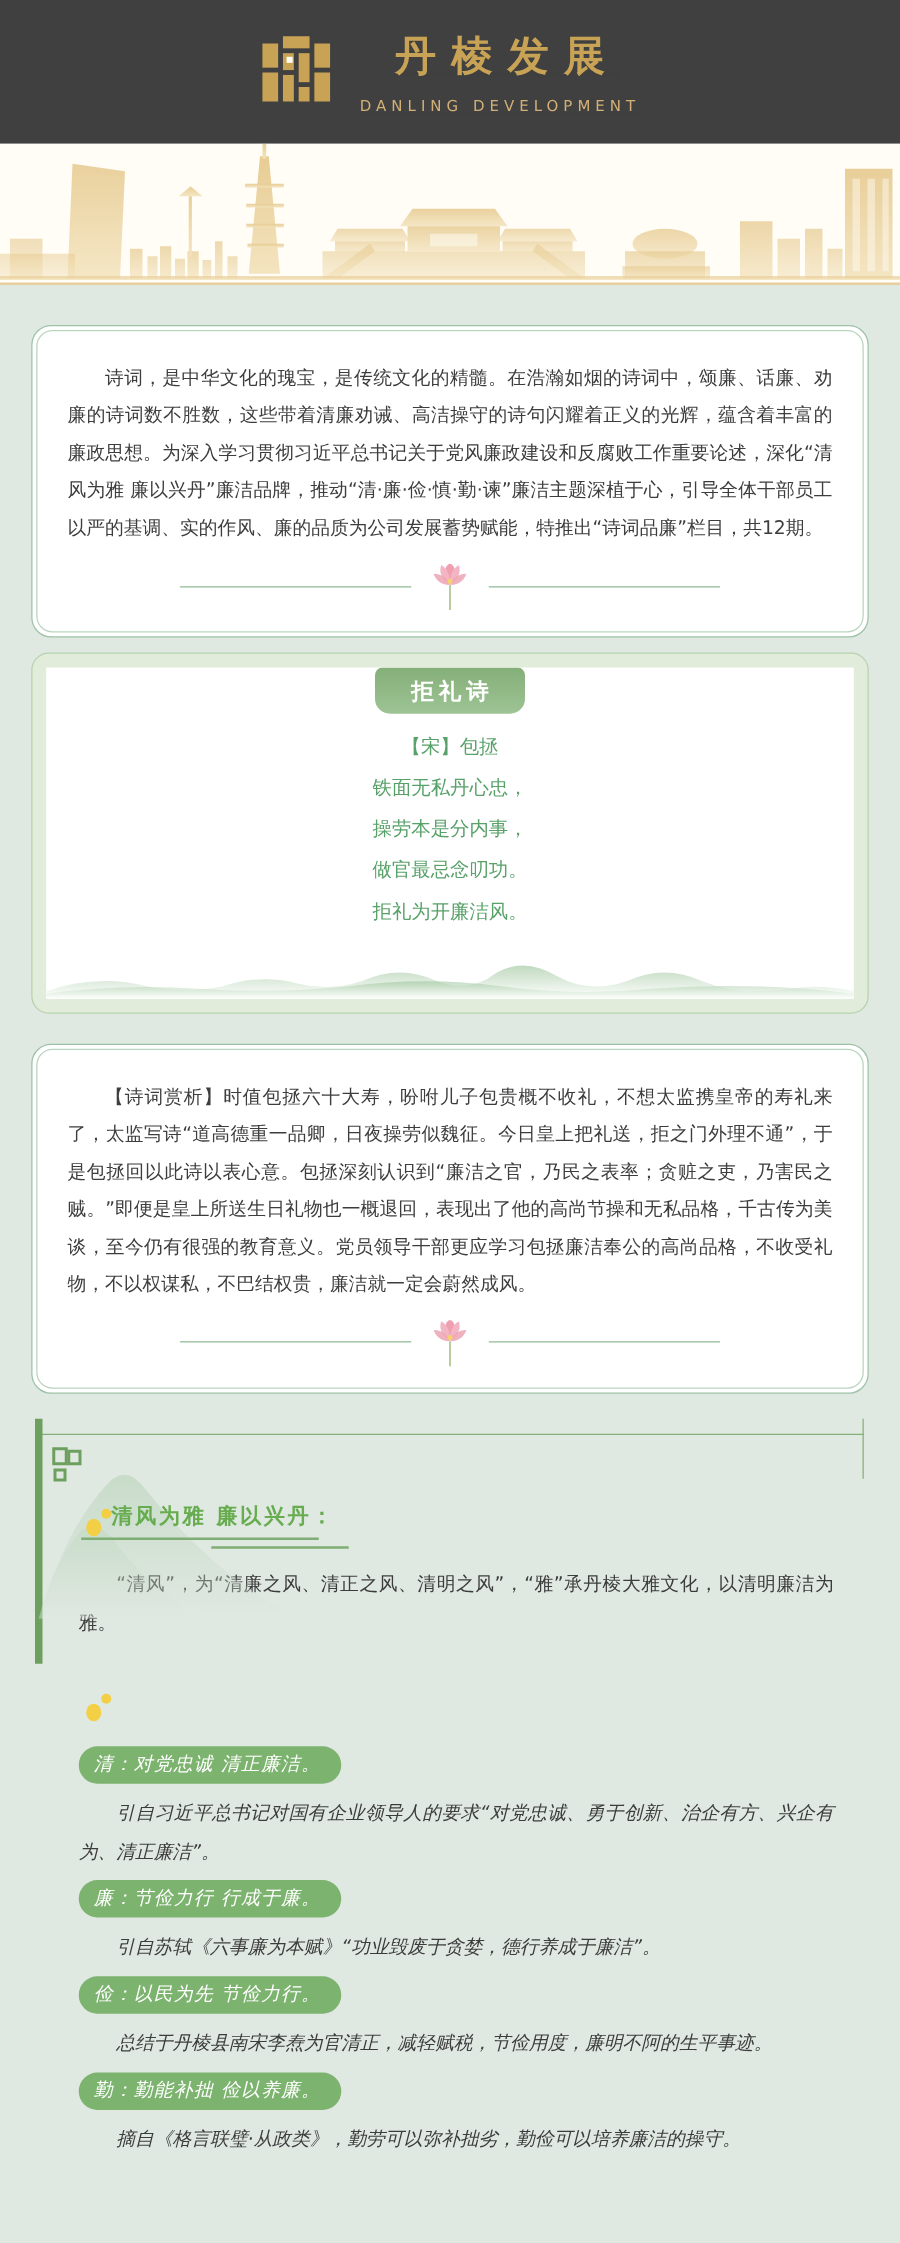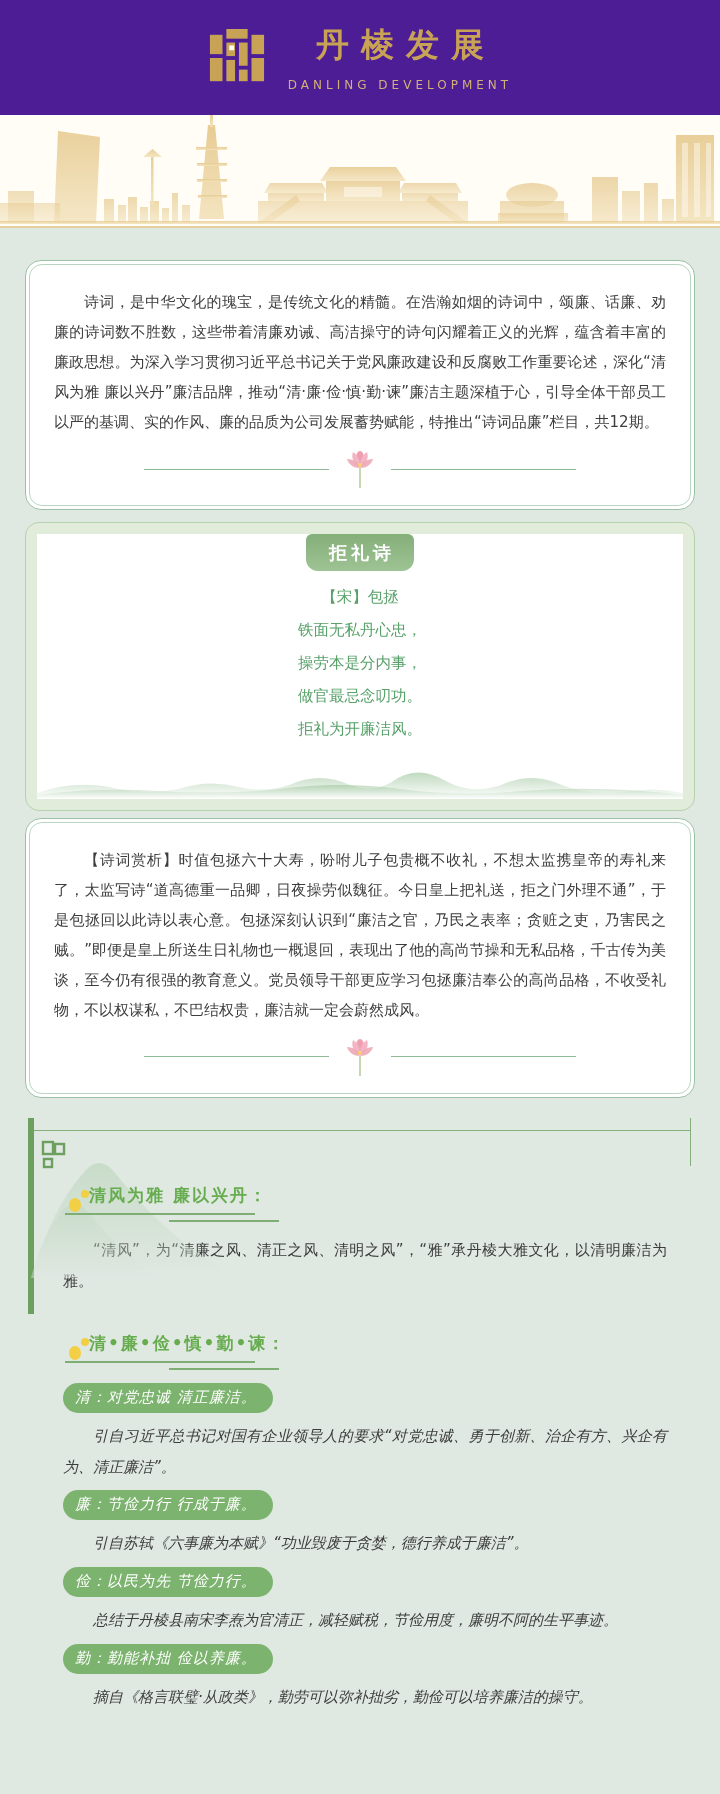--- a/index.html
+++ b/index.html
@@ -4,22 +4,22 @@
 <style>
   * { margin:0; padding:0; box-sizing:border-box; }
   html,body { background:#e0e8e2; }
   body {
     width:720px; margin:0 auto;
     font-family:"DejaVu Sans","Liberation Sans",sans-serif;
     color:#3f3f3f;
   }
   
   .header {
-    background:#4c1d95; height:115px;
-    display:flex; justify-content:center;
+    background:#404040; height:115px;
+    display:flex; justify-content:center;text-decoration:underline;
   }
   .logo-row { display:flex; align-items:center; gap:22px; }
   .logo-mark { width:58px; height:62px; }
   .title-stack { text-align:center; }
   .brand-title {
     font-size:33px; font-weight:bold; color:#c9a355;
     letter-spacing:12px; text-indent:12px;
   }
   .brand-sub {
     margin-top:10px; font-size:12px; color:#d2b077; letter-spacing:4px;
@@ -53,21 +53,21 @@
   
   .poem-card {
     margin-top:12px; background:#e2ecdb;
     border:1px solid #b6d2ad; border-radius:14px; padding:11px;
   }
   .poem-inner {
     background:#ffffff; position:relative; padding-bottom:0;
     min-height:186px; overflow:hidden;
   }
   .poem-badge {
-    width:108px; height:37px; margin:0 auto;
+    width:120px; height:37px; margin:0 auto;
     background:linear-gradient(180deg,#84af79,#9ec394);
     border-radius:6px 6px 12px 12px;
     display:flex; align-items:center; justify-content:center;
     color:#ffffff; font-size:18px; font-weight:bold; letter-spacing:4px; text-indent:4px;
   }
   .poem-body { text-align:center; margin-top:10px; position:relative; z-index:2; }
   .poem-author { color:#58a169; font-size:15.5px; line-height:2.1; }
   .poem-line { color:#58a169; font-size:15.5px; line-height:2.15; }
   .poem-hills { display:block; width:100%; height:58px; margin-top:-6px; }
   
@@ -228,21 +228,21 @@
             <stop offset="0" stop-color="#8dbb8b"></stop>
             <stop offset="1" stop-color="#ffffff"></stop>
           </linearGradient>
         </defs>
         <path d="M0 52 Q40 38 80 48 Q110 54 140 48 Q170 38 200 46 Q225 52 250 44 Q280 30 310 44 Q330 52 350 42 Q375 22 405 40 Q430 54 460 44 Q490 30 520 44 Q550 56 590 50 Q615 46 640 52 L640 58 L0 58 Z" fill="url(#hillG)" opacity=".55"></path>
         <path d="M0 54 Q60 46 120 50 Q180 54 240 48 Q300 40 360 48 Q420 56 480 50 Q560 44 640 54 L640 58 L0 58 Z" fill="url(#hillG)" opacity=".5"></path>
       </svg>
     </div>
   </div>
 
-  <div class="card" style="margin-top:7px;">
+  <div class="card" style="margin-top:24px;">
     <p class="para">【诗词赏析】时值包拯六十大寿，吩咐儿子包贵概不收礼，不想太监携皇帝的寿礼来了，太监写诗“道高德重一品卿，日夜操劳似魏征。今日皇上把礼送，拒之门外理不通”，于是包拯回以此诗以表心意。包拯深刻认识到“廉洁之官，乃民之表率；贪赃之吏，乃害民之贼。”即便是皇上所送生日礼物也一概退回，表现出了他的高尚节操和无私品格，千古传为美谈，至今仍有很强的教育意义。党员领导干部更应学习包拯廉洁奉公的高尚品格，不收受礼物，不以权谋私，不巴结权贵，廉洁就一定会蔚然成风。</p>
     <div class="divider">
       <span class="line"></span>
       <svg width="34" height="42" viewBox="0 0 34 42">
         <g>
           <path d="M17 20 L17 40" stroke="#b7cf9f" stroke-width="1.6" fill="none"></path>
           <ellipse cx="17" cy="11" rx="4.2" ry="8" fill="#ef9fb0"></ellipse>
           <path d="M17 19 C10 16 8 9 10 4 C15 7 17 12 17 19 Z" fill="#f3b5c3"></path>
           <path d="M17 19 C24 16 26 9 24 4 C19 7 17 12 17 19 Z" fill="#f3b5c3"></path>
           <path d="M17 20 C9 20 5 15 4 11 C11 11 15 15 17 20 Z" fill="#eca3b2" opacity=".85"></path>
@@ -288,25 +288,20 @@
         <span class="ul2"></span>
       </span>
     </div>
     <p class="sec-para">“清风”，为“清廉之风、清正之风、清明之风”，“雅”承丹棱大雅文化，以清明廉洁为雅。</p>
 
     <div class="sec-heading">
       <span class="dots">
           <span class="dot-big"></span>
           <span class="dot-small"></span>
         </span>
-      <span class="heading-text">
-        <span>清•廉•俭•慎•勤•谏：</span>
-        <span class="ul1"></span>
-        <span class="ul2"></span>
-      </span>
     </div>
 
     <div class="item">
       <span class="item-tag">清：对党忠诚 清正廉洁。</span>
       <p class="item-desc">引自习近平总书记对国有企业领导人的要求“对党忠诚、勇于创新、治企有方、兴企有为、清正廉洁”。</p>
     </div>
     <div class="item">
       <span class="item-tag">廉：节俭力行 行成于廉。</span>
       <p class="item-desc">引自苏轼《六事廉为本赋》“功业毁废于贪婪，德行养成于廉洁”。</p>
     </div>

